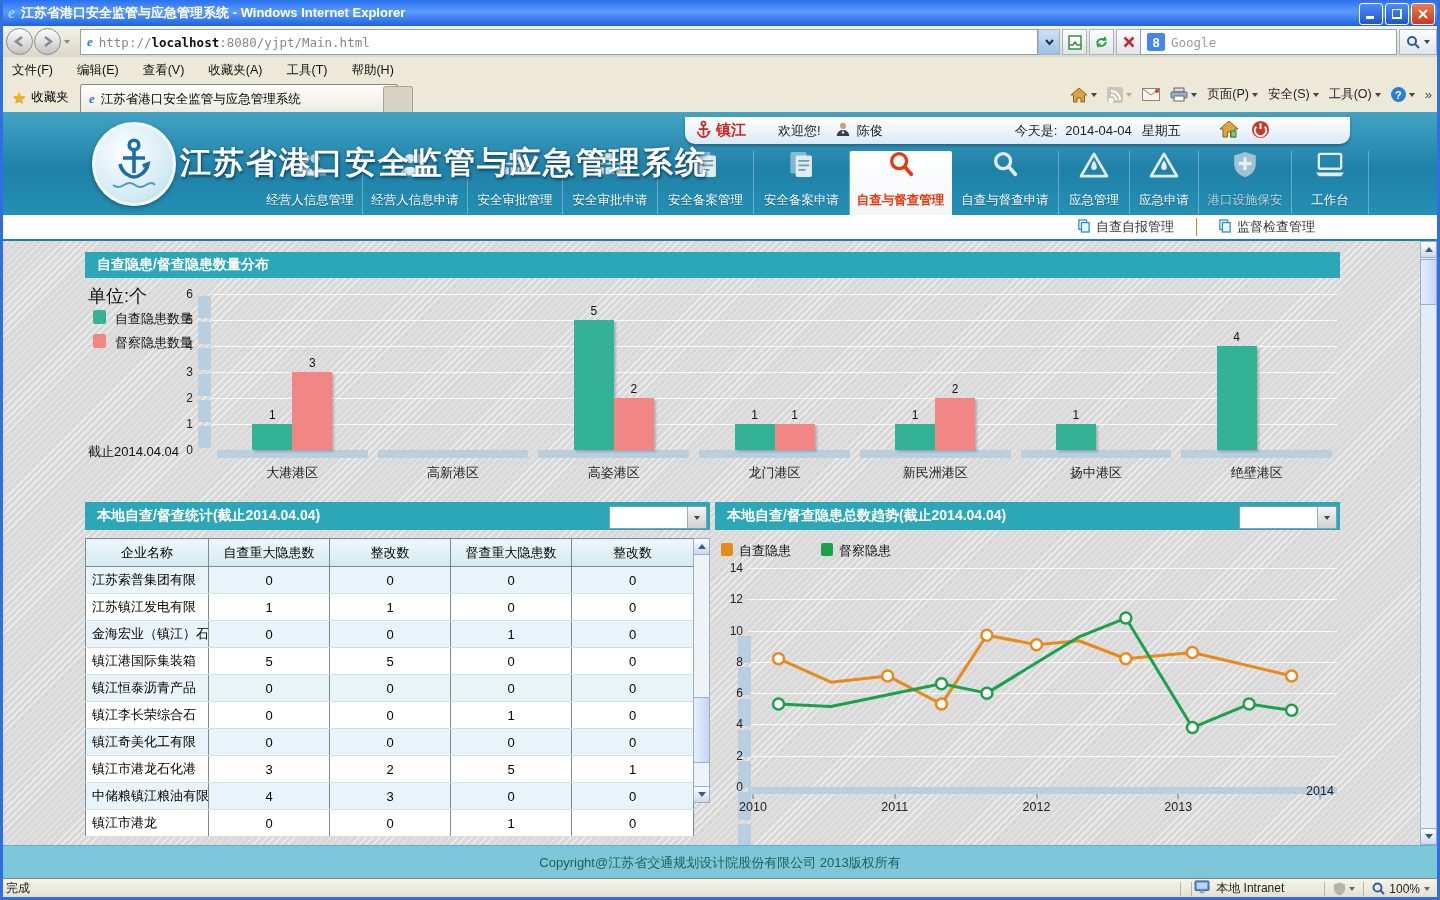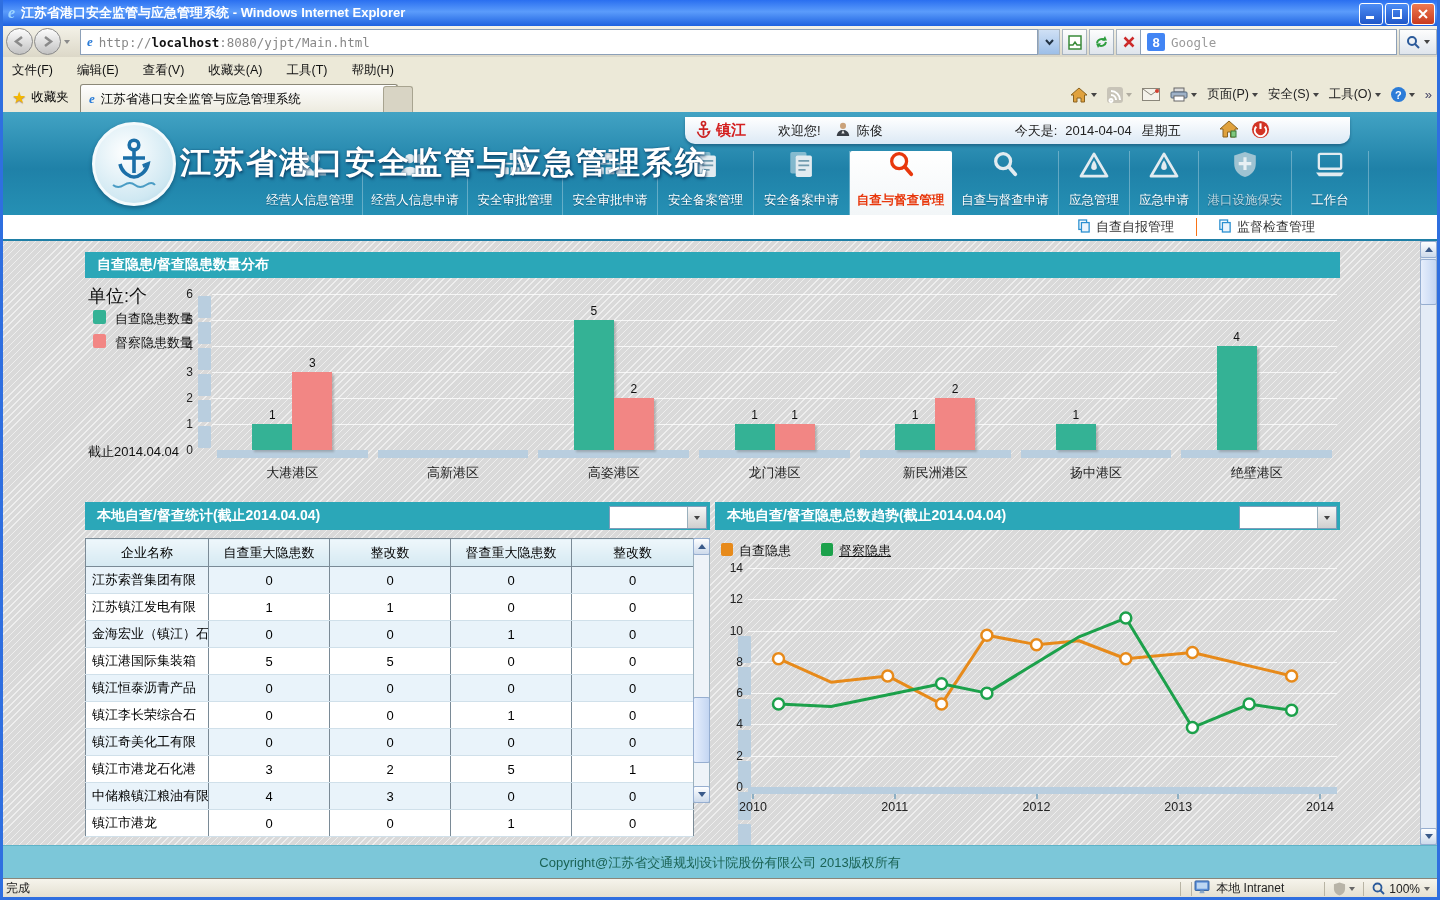--- a/index.html
+++ b/index.html
@@ -593,21 +593,21 @@
           <span>本地自查/督查隐患总数趋势(截止2014.04.04)</span>
         </div>
       <div class="dropdown" style="left:524px;top:4px;">
           <div class="dd-btn">
             <div class="tri-down"></div>
           </div>
         </div>
       <div class="legend-swatch" style="left:6px;top:41px;background:#e78a1a;width:12px;height:13px;"></div>
       <div class="legend-label" style="left:24px;top:40px;">自查隐患</div>
       <div class="legend-swatch" style="left:106px;top:41px;background:#1ca14b;width:12px;height:13px;"></div>
-      <div class="legend-label" style="left:124px;top:40px;text-decoration:underline;">督察隐患</div>
+      <div class="legend-label" style="left:124px;top:40px;">督察隐患</div>
       <div class="abs" id="trend-plot" style="left:0;top:0;width:625px;height:312px;">
           <div class="grid-line" style="left: 33px; top: 253.714px; width: 589px; position: absolute;"></div>
           <div class="grid-line" style="left: 33px; top: 222.429px; width: 589px; position: absolute;"></div>
           <div class="grid-line" style="left: 33px; top: 191.143px; width: 589px; position: absolute;"></div>
           <div class="grid-line" style="left: 33px; top: 159.857px; width: 589px; position: absolute;"></div>
           <div class="grid-line" style="left: 33px; top: 128.571px; width: 589px; position: absolute;"></div>
           <div class="grid-line" style="left: 33px; top: 97.2857px; width: 589px; position: absolute;"></div>
           <div class="grid-line" style="left: 33px; top: 66px; width: 589px; position: absolute;"></div>
           <div class="axis-block" style="left: 23px; top: 321.714px; height: 27.2857px; position: absolute;"></div>
           <div class="axis-block" style="left: 23px; top: 290.429px; height: 27.2857px; position: absolute;"></div>
@@ -627,21 +627,21 @@
           <div class="baseline" style="left: 33px; top: 285px; width: 589px; height: 7px; position: absolute;"></div>
           <div style="left: 37px; top: 292px; width: 2px; height: 5px; background: rgb(143, 176, 196); position: absolute;"></div>
           <div class="cat-label" style="left: 13px; top: 298px; width: 50px; position: absolute; font-size: 12.5px;">2010</div>
           <div style="left: 178.75px; top: 292px; width: 2px; height: 5px; background: rgb(143, 176, 196); position: absolute;"></div>
           <div class="cat-label" style="left: 154.75px; top: 298px; width: 50px; position: absolute; font-size: 12.5px;">2011</div>
           <div style="left: 320.5px; top: 292px; width: 2px; height: 5px; background: rgb(143, 176, 196); position: absolute;"></div>
           <div class="cat-label" style="left: 296.5px; top: 298px; width: 50px; position: absolute; font-size: 12.5px;">2012</div>
           <div style="left: 462.25px; top: 292px; width: 2px; height: 5px; background: rgb(143, 176, 196); position: absolute;"></div>
           <div class="cat-label" style="left: 438.25px; top: 298px; width: 50px; position: absolute; font-size: 12.5px;">2013</div>
           <div style="left: 604px; top: 292px; width: 2px; height: 5px; background: rgb(143, 176, 196); position: absolute;"></div>
-          <div class="cat-label" style="left: 580px; top: 298px; width: 50px; position: absolute; font-size: 12.5px;">2014</div>
+          <div class="cat-label" style="left: 580px; top: 282px; width: 50px; position: absolute; font-size: 12.5px;">2014</div>
           <svg width="625" height="312" style="position: absolute; left: 0px; top: 0px;">
             <polyline points="63.515000000009024,156.72857142857146 115.96249999999355,180.19285714285715 172.66250000000645,173.9357142857143 226.5274999999897,202.09285714285716 271.8875000000129,133.26428571428573 321.5,142.65 364.02499999999355,138.73928571428573 410.80250000001547,156.72857142857146 477.4249999999871,150.4714285714286 576.6499999999935,173.9357142857143" fill="none" stroke="#e78a1a" stroke-width="3" stroke-linejoin="round"></polyline>
             <circle cx="63.515000000009024" cy="156.72857142857146" r="5.5" fill="#fff" stroke="#e78a1a" stroke-width="2.5"></circle>
             <circle cx="172.66250000000645" cy="173.9357142857143" r="5.5" fill="#fff" stroke="#e78a1a" stroke-width="2.5"></circle>
             <circle cx="226.5274999999897" cy="202.09285714285716" r="5.5" fill="#fff" stroke="#e78a1a" stroke-width="2.5"></circle>
             <circle cx="271.8875000000129" cy="133.26428571428573" r="5.5" fill="#fff" stroke="#e78a1a" stroke-width="2.5"></circle>
             <circle cx="321.5" cy="142.65" r="5.5" fill="#fff" stroke="#e78a1a" stroke-width="2.5"></circle>
             <circle cx="410.80250000001547" cy="156.72857142857146" r="5.5" fill="#fff" stroke="#e78a1a" stroke-width="2.5"></circle>
             <circle cx="477.4249999999871" cy="150.4714285714286" r="5.5" fill="#fff" stroke="#e78a1a" stroke-width="2.5"></circle>
             <circle cx="576.6499999999935" cy="173.9357142857143" r="5.5" fill="#fff" stroke="#e78a1a" stroke-width="2.5"></circle>

